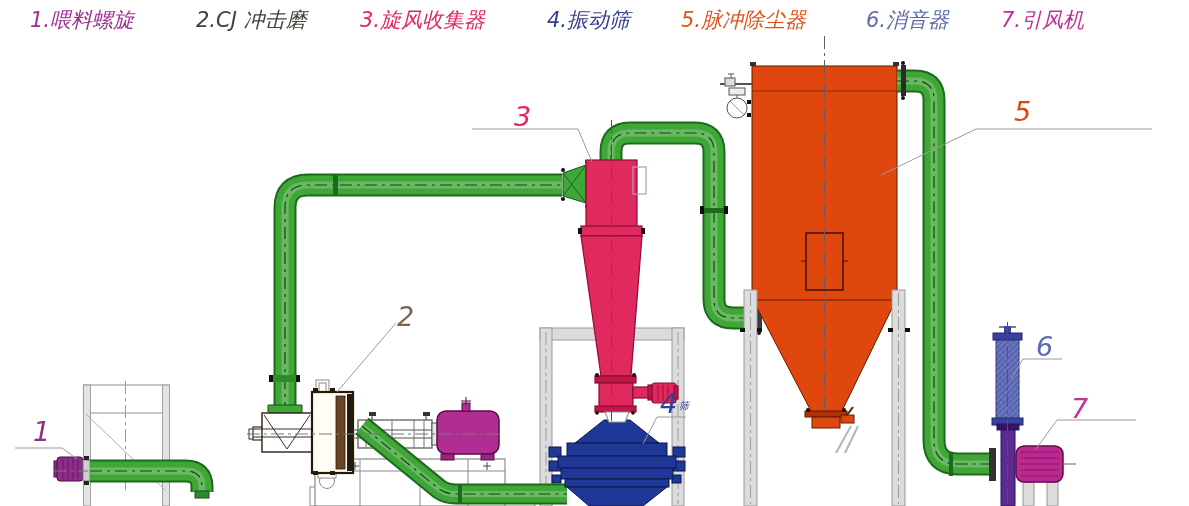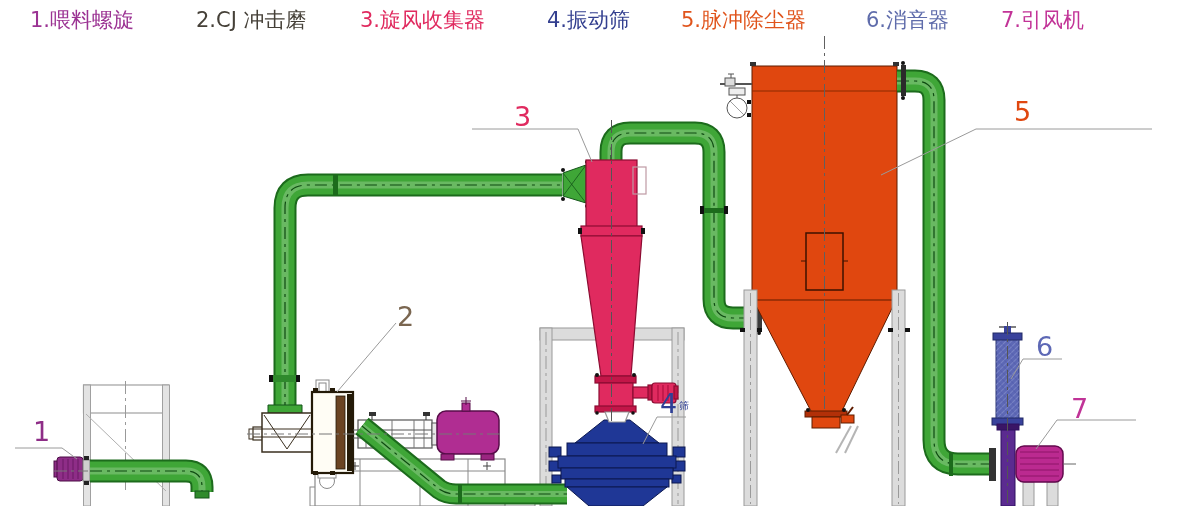--- a/index.html
+++ b/index.html
@@ -1,17 +1,17 @@
 <!DOCTYPE html>
 <html><head>
 <meta charset="utf-8">
 <style>
   html,body{margin:0;padding:0;background:#ffffff;}
   body{font-family:"DejaVu Sans",sans-serif;}
-  #stage{width:1189px;height:506px;position:relative;background:#fff;overflow:hidden;}
+  #stage{width:1189px;height:506px;position:relative;background:#fff;overflow:hidden;font-style:italic;}
   svg{display:block;}
   text{font-family:"DejaVu Sans",sans-serif;}
   .legend-text{font-size:21px;}
   .callout{font-size:27px;}
   .callout-suffix{font-size:10px;}
   .thin{stroke:#9a9a9a;stroke-width:1;fill:none;}
   .cl{fill:none;stroke-dasharray:13 4 3 4;stroke-width:1;}
 </style>
 </head>
 <body>

